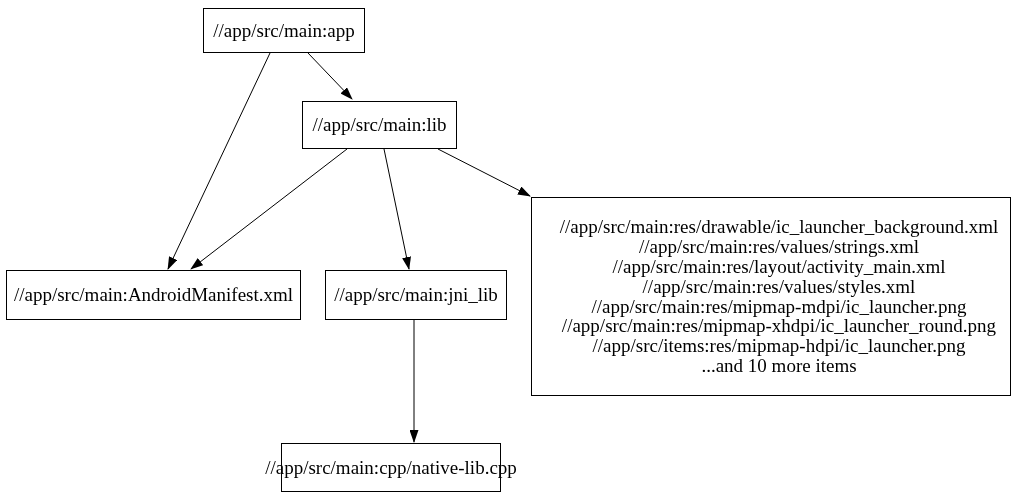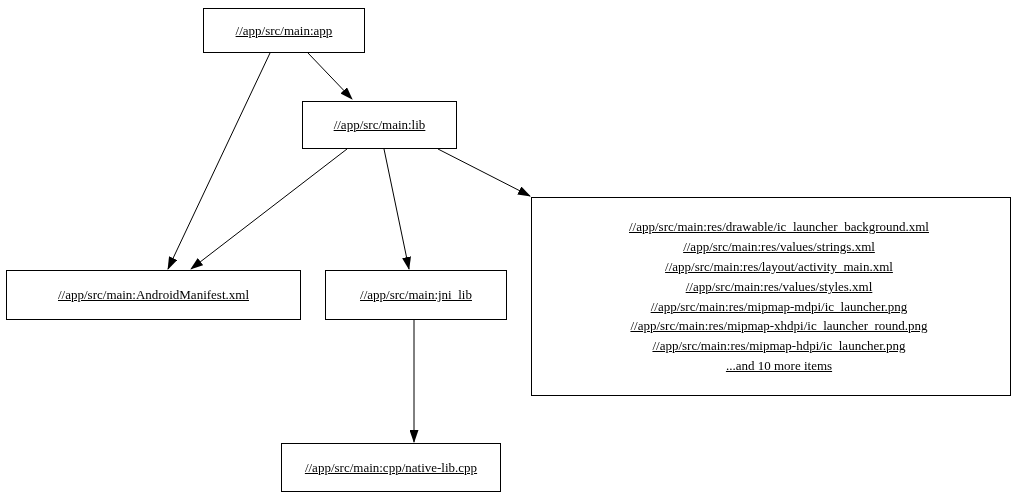--- a/index.html
+++ b/index.html
@@ -24,24 +24,23 @@
     height: 496px;
   }
   .node {
     position: absolute;
     box-sizing: border-box;
     border: 1px solid #000000;
     background: #ffffff;
     display: flex;
     align-items: center;
     justify-content: center;
-    font-size: 13px;
+    font-size: 19px;
     white-space: nowrap;
     text-align: center;
-    text-decoration: underline;
   }
   .node.multi {
     flex-direction: column;
     justify-content: center;
     padding-left: 16px;
   }
   .node.multi .res-line {
     line-height: 19.8px;
   }
   
@@ -87,21 +86,21 @@
     <span>//app/src/main:jni_lib</span>
   </div>
 
   <div class="node multi node-res">
     <div class="res-line">//app/src/main:res/drawable/ic_launcher_background.xml</div>
     <div class="res-line">//app/src/main:res/values/strings.xml</div>
     <div class="res-line">//app/src/main:res/layout/activity_main.xml</div>
     <div class="res-line">//app/src/main:res/values/styles.xml</div>
     <div class="res-line">//app/src/main:res/mipmap-mdpi/ic_launcher.png</div>
     <div class="res-line">//app/src/main:res/mipmap-xhdpi/ic_launcher_round.png</div>
-    <div class="res-line">//app/src/main:res/mipmap-hdpi/ic_launcher.png</div>
+    <div class="res-line">//app/src/items:res/mipmap-hdpi/ic_launcher.png</div>
     <div class="res-line">...and 10 more items</div>
   </div>
 
   <div class="node node-cpp">
     <span>//app/src/main:cpp/native-lib.cpp</span>
   </div>
 
 </div>
 
 </body></html>

